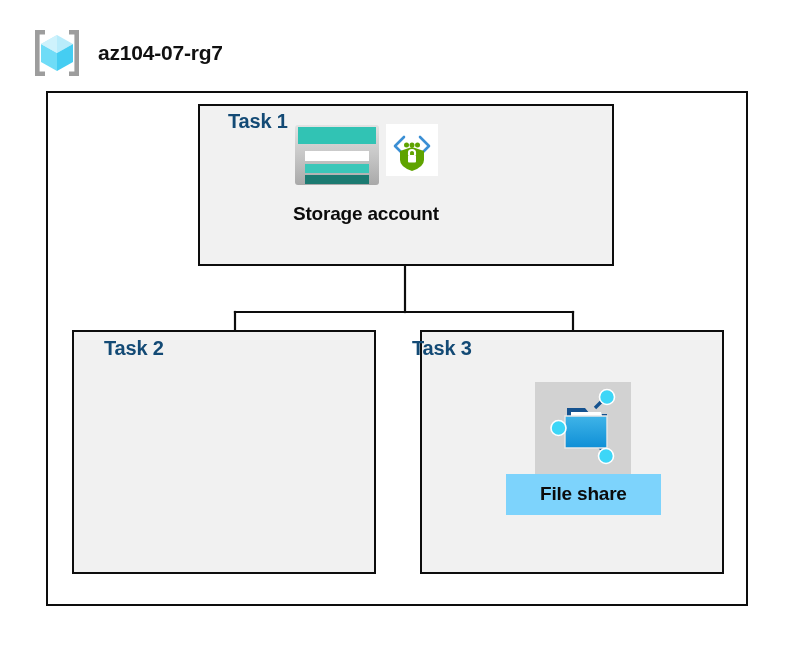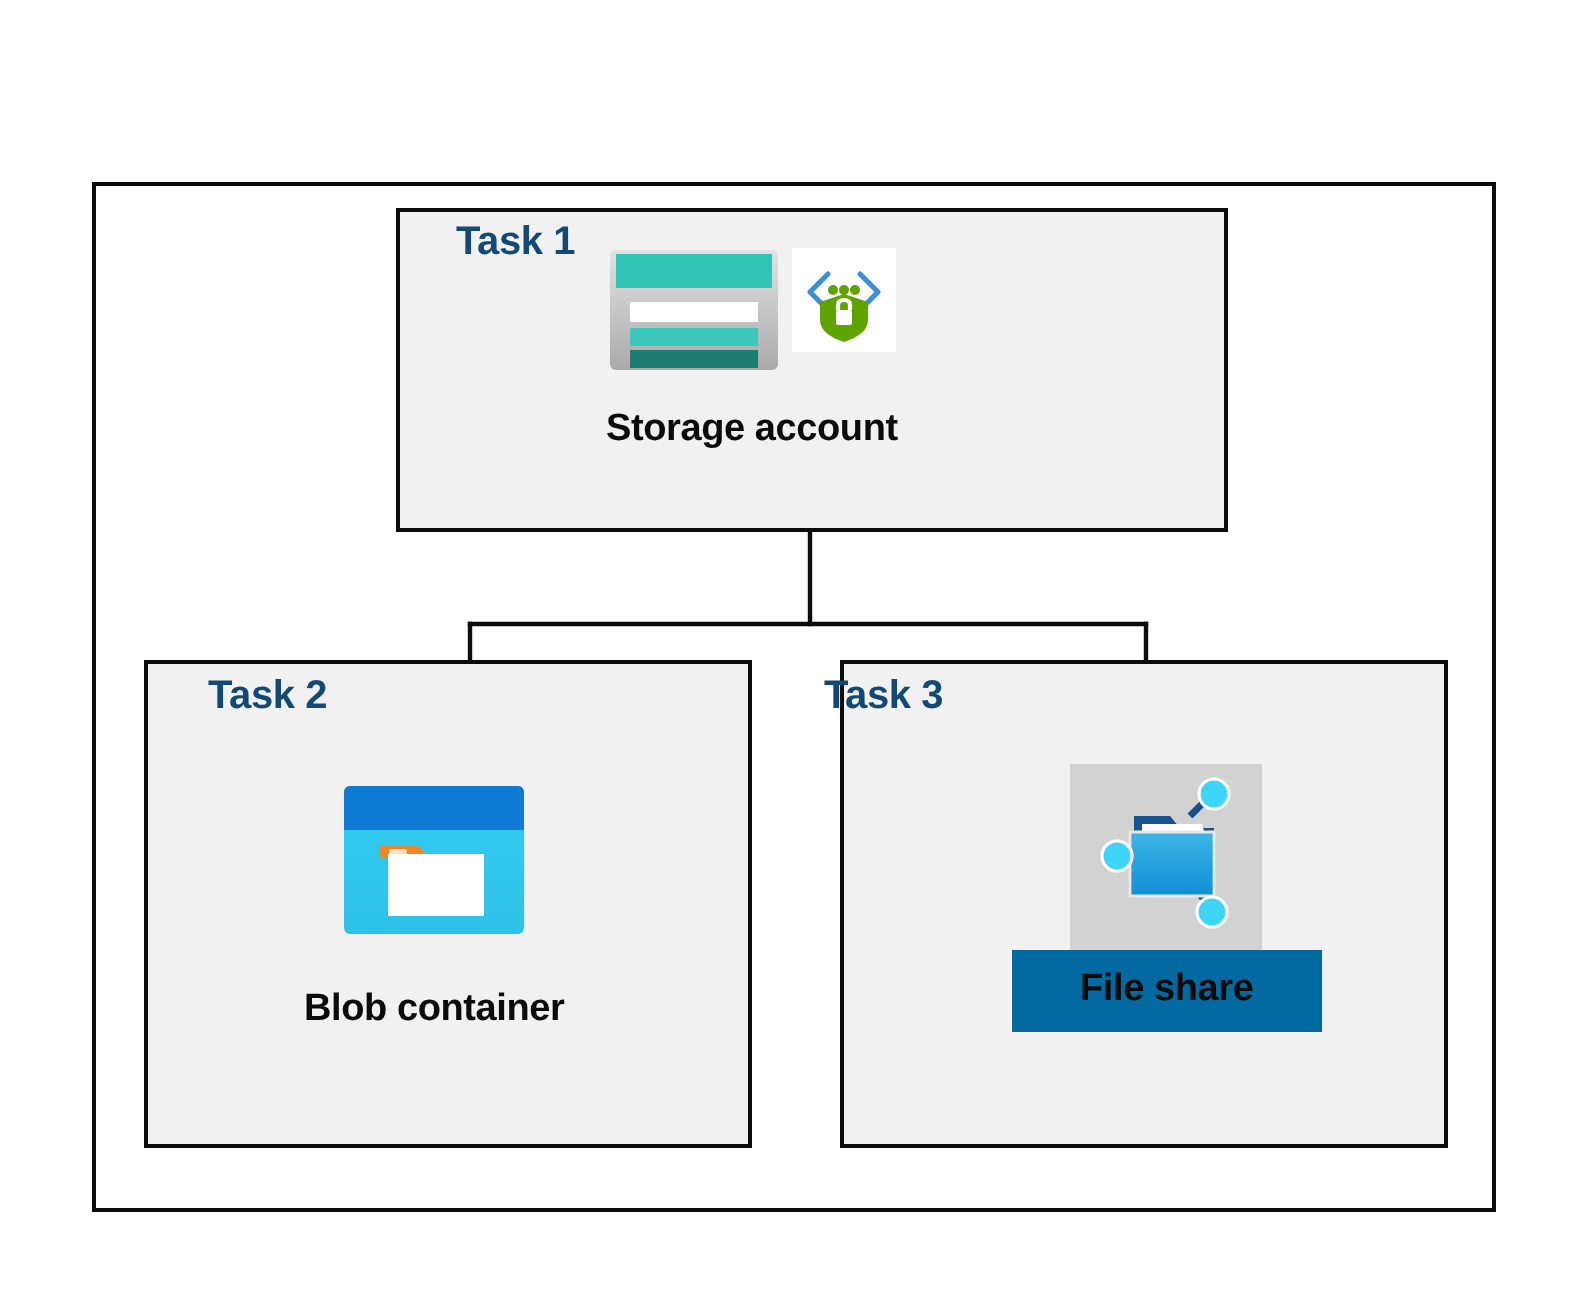--- a/index.html
+++ b/index.html
@@ -86,28 +86,28 @@
   }
   .node-caption {
     font-size: 19px;
     font-weight: bold;
     color: #0b0b0b;
     white-space: nowrap;
     letter-spacing: -0.2px;
     line-height: 1;
   }
   .node-caption.highlighted {
-    background: #0369a1;
+    background: #7dd3fc;
     padding: 10px 34px 12px 34px;
   }
   .icon-wrap { display: flex; align-items: flex-start; }
   .icon-wrap.highlighted { background: #d2d2d2; padding: 6px 10px 4px 10px; }
 
   
-  #node-storage-account { left: 303px; top: 124px; align-items: center; }
+  #node-storage-account { left: 293px; top: 124px; align-items: center; }
   #node-storage-account .node-caption { margin-top: 14px; }
 
   
   #node-blob-container { left: 152px; top: 392px; }
   #node-blob-container .node-caption { margin-top: 22px; }
 
   
   #node-file-share { left: 506px; top: 382px; }
   #node-file-share .node-caption { margin-top: 0px; }
 
@@ -125,20 +125,39 @@
     stroke-width: 2.2;
     fill: none;
     stroke-linecap: square;
   }
 </style>
 </head>
 <body>
 
 <div id="canvas">
 
+  <div class="rg-header">
+    <span>
+      <svg class="rg-icon" viewBox="0 0 54 54" xmlns="http://www.w3.org/2000/svg">
+
+        <path d="M15 4 L5 4 L5 50 L15 50 L15 45.5 L9.6 45.5 L9.6 8.5 L15 8.5 Z" fill="#9d9d9d"></path>
+
+        <path d="M39 4 L49 4 L49 50 L39 50 L39 45.5 L44.4 45.5 L44.4 8.5 L39 8.5 Z" fill="#9d9d9d"></path>
+
+        <path d="M27 9 L43 18 L27 27 L11 18 Z" fill="#b9ecfb"></path>
+
+        <path d="M11 18 L27 27 L27 45 L11 36 Z" fill="#6fdcf7"></path>
+
+        <path d="M43 18 L43 36 L27 45 L27 27 Z" fill="#45cdf2"></path>
+
+        <path d="M27 9 L27 27 L11 18 Z" fill="#cef2fc"></path>
+      </svg>
+    </span>
+    <span class="rg-label">az104-07-rg7</span>
+  </div>
 
   <div class="outer-box"></div>
 
   <svg class="connector-svg" xmlns="http://www.w3.org/2000/svg">
 
     <path class="conn-line" d="M405,266 L405,312"></path>
 
     <path class="conn-line" d="M235,312 L573,312"></path>
 
     <path class="conn-line" d="M235,312 L235,390"></path>
@@ -188,42 +207,20 @@
           <rect x="22" y="31" width="8" height="7.5" rx="1" fill="#ffffff"></rect>
         </svg>
       </span>
     </div>
     <div class="node-caption">Storage account</div>
   </div>
 
   <div class="task-box" id="task-box-2"></div>
   <div class="task-title" id="task-title-2">Task 2</div>
 
-  <div class="node" id="node-blob-container">
-    <div class="icon-wrap">
-      <span>
-        <svg width="92" height="76" viewBox="0 0 92 76" xmlns="http://www.w3.org/2000/svg">
-          <defs>
-            <linearGradient id="blobBody" x1="0" y1="0" x2="0" y2="1">
-              <stop offset="0%" stop-color="#35cbf2"></stop>
-              <stop offset="100%" stop-color="#2ec2e8"></stop>
-            </linearGradient>
-          </defs>
-          <rect x="1" y="1" width="90" height="74" rx="3" fill="url(#blobBody)"></rect>
-          <path d="M1 4 a3 3 0 0 1 3 -3 h84 a3 3 0 0 1 3 3 v19 h-90 Z" fill="#0f7ad4"></path>
-
-          <path d="M19 31 L38 31 L44 37 L19 37 Z" fill="#f08427"></path>
-          <rect x="23.5" y="32.5" width="9" height="3" rx="1.2" fill="#ffe0c2"></rect>
-
-          <rect x="23" y="35" width="48" height="31" fill="#ffffff"></rect>
-        </svg>
-      </span>
-    </div>
-    <div class="node-caption">Blob container</div>
-  </div>
 
   <div class="task-box" id="task-box-3"></div>
   <div class="task-title" id="task-title-3">Task 3</div>
 
   <div class="node" id="node-file-share">
     <div class="icon-wrap highlighted">
       <span>
         <svg width="76" height="78" viewBox="0 0 76 78" xmlns="http://www.w3.org/2000/svg">
           <defs>
             <linearGradient id="fsFolder" x1="0" y1="0" x2="0" y2="1">

